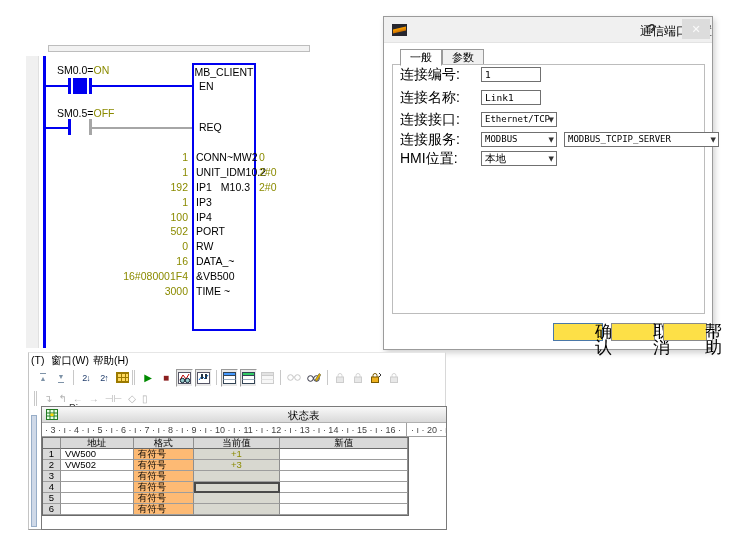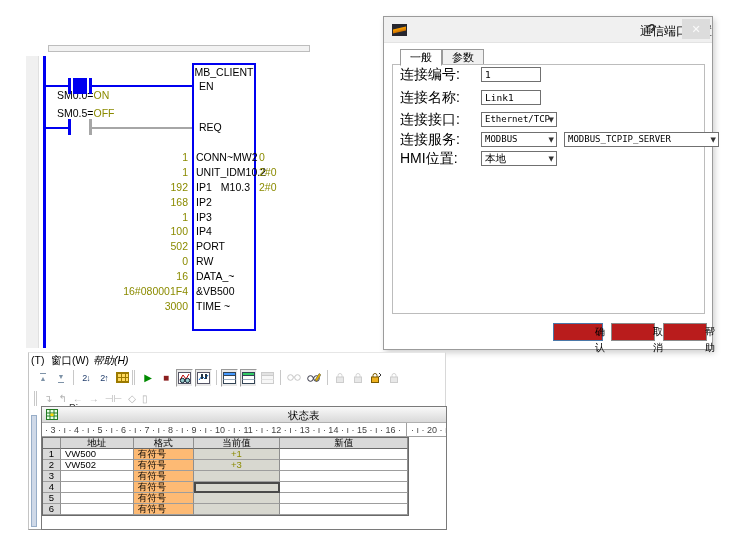--- a/index.html
+++ b/index.html
@@ -39,21 +39,21 @@
   .dlg-close { position:absolute; right:2px; top:2px; width:28px; height:20px; background:#dcdcdc; color:#fafafa; font-size:11px; text-align:center; line-height:20px; }
   .tab { position:absolute; top:32px; height:16px; line-height:15px; width:42px; text-align:center; font-size:11px; border:1px solid #9a9a9a; background:#f0f0f0; }
   .tab.active { background:#fff; border-bottom:1px solid #fff; z-index:2; height:17px; }
   .dlg-frame { position:absolute; left:8px; top:47px; width:313px; height:250px; border:1px solid #bcbcbc; background:#fff; }
   .frow { position:absolute; height:16px; line-height:15px; }
   .flabel { position:absolute; left:16px; font-size:14px; color:#000; white-space:nowrap; }
   .tinput { position:absolute; left:97px; width:60px; height:15px; border:1px solid #707070; background:#fff; font-family:"DejaVu Sans Mono", monospace; font-size:9.5px; line-height:13px; padding-left:3px; color:#000; }
   .combo { position:absolute; height:15px; border:1px solid #707070; background:#fff; font-family:"DejaVu Sans Mono", monospace; font-size:9px; line-height:13px; padding-left:3px; color:#000; }
   .combo .arr { position:absolute; right:2px; top:1px; font-size:7px; color:#333; font-family:"DejaVu Sans", sans-serif; }
   .combo.cjk { font-family:"Liberation Sans", sans-serif; font-size:10.5px; }
-  .dbtn { position:absolute; top:306px; height:18px; background:#b91c1c; border:1px solid #8a8a8a; font-size:10px; text-align:center; line-height:16px; color:#000;padding-left:41px; }
+  .dbtn { position:absolute; top:306px; height:18px; background:#fde047; border:1px solid #8a8a8a; font-size:17px; text-align:center; line-height:16px; color:#000;padding-left:41px; }
   .dbtn.default { border-color:#4a78a8; }
 
   
   #bwin { left:28px; top:352px; width:418px; height:178px; background:#fff; border-left:1px solid #c4c4c4; border-bottom:1px solid #9a9a9a; border-right:1px solid #d8d8d8; border-top:1px solid #e6e6e6; }
   .menu-item { position:absolute; top:1px; font-size:10.5px; color:#000; white-space:nowrap; }
   .toolbar { position:absolute; display:flex; align-items:center; }
   #tb1 { left:5px; top:14px; height:21px; }
   #tb2 { left:5px; top:37px; height:16px; }
   .tbtn { height:18px; min-width:16px; display:flex; align-items:center; justify-content:center; padding:0 1px; border:1px solid transparent; margin:0 1px; }
   .tbtn.pressed { border-color:#9a9a9a #ffffff #ffffff #9a9a9a; background:#e9e9e9; }
@@ -93,21 +93,21 @@
 </style>
 </head>
 <body>
 
 <div id="screen">
 
   <div class="abs graybar"></div>
   <div class="abs gutter"></div>
   <div class="abs rail"></div>
 
-  <div class="abs oplabel" style="left:57px;top:64px;margin-top:25px;"><span>SM0.0=</span><span class="olv">ON</span></div>
+  <div class="abs oplabel" style="left:57px;top:64px;"><span>SM0.0=</span><span class="olv">ON</span></div>
   <div class="abs wire" style="left:46px;top:85px;width:22px;"></div>
   <div class="abs cbar" style="left:68px;top:78px;"></div>
   <div class="abs csquare" style="left:73px;top:78px;"></div>
   <div class="abs cbar" style="left:89px;top:78px;"></div>
   <div class="abs wire" style="left:92px;top:85px;width:100px;"></div>
 
   <div class="abs oplabel" style="left:57px;top:107px;"><span>SM0.5=</span><span class="olv">OFF</span></div>
   <div class="abs wire" style="left:46px;top:127px;width:22px;"></div>
   <div class="abs cbar" style="left:68px;top:119px;"></div>
   <div class="abs cbar off" style="left:89px;top:119px;"></div>
@@ -140,28 +140,20 @@
 
       <div class="pin-row">
         <span class="pin-left">192</span>
         <span class="pin-mid">
           <span class="pin-name">IP1</span>
           <span class="pin-out">M10.3</span>
         </span>
         <span class="pin-outval">2#0</span>
       </div>
 
-      <div class="pin-row">
-        <span class="pin-left">168</span>
-        <span class="pin-mid">
-          <span class="pin-name">IP2</span>
-          <span class="pin-out"></span>
-        </span>
-        <span class="pin-outval"></span>
-      </div>
 
       <div class="pin-row">
         <span class="pin-left">1</span>
         <span class="pin-mid">
           <span class="pin-name">IP3</span>
           <span class="pin-out"></span>
         </span>
         <span class="pin-outval"></span>
       </div>
 
@@ -259,21 +251,21 @@
 
     <span class="dbtn default" style="left:169px;width:50px;">确认</span>
     <span class="dbtn" style="left:227px;width:44px;">取消</span>
     <span class="dbtn" style="left:279px;width:44px;">帮助</span>
   </div>
 
   <div id="bwin" class="abs">
 
     <span class="menu-item" style="left:2px;">(T)</span>
     <span class="menu-item" style="left:22px;">窗口(W)</span>
-    <span class="menu-item" style="left:64px;font-style:italic;">帮助(H)</span>
+    <span class="menu-item" style="left:64px;">帮助(H)</span>
 
     <div id="tb1" class="toolbar">
       <span class="tbtn">
           <span class="mt">▲</span>
         </span>
       <span class="tbtn">
           <span class="mb">▼</span>
         </span>
       <span class="sep"></span>
       <span class="tbtn">

